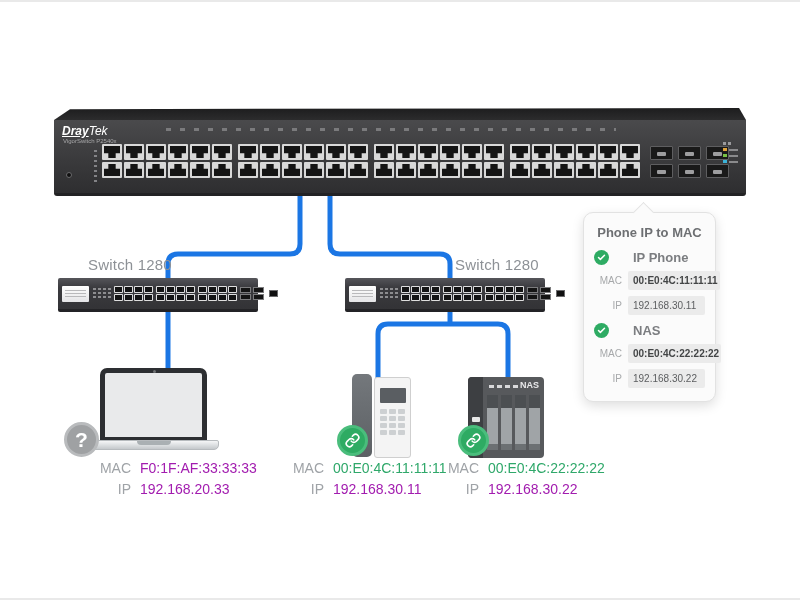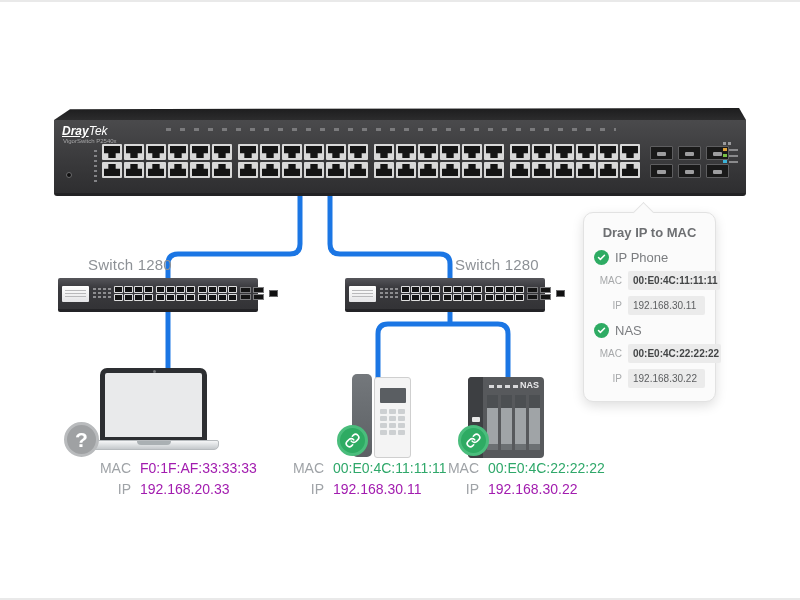--- a/index.html
+++ b/index.html
@@ -108,21 +108,21 @@
   .info-val { color:#a21caf; }
   .info-val.green { color:#2fa86a; }
 
   
   .panel { position:absolute; left:583px; top:212px; width:133px; height:190px; z-index:4;
     background:#fbfbfb; border:1px solid #e2e2e2; border-radius:10px;
     box-shadow:0 4px 12px rgba(0,0,0,.13); padding:10px; }
   .panel-tail { position:absolute; left:636px; top:205px; width:15px; height:15px; z-index:5;
     background:#fbfbfb; border-left:1px solid #e2e2e2; border-top:1px solid #e2e2e2; transform:rotate(45deg); }
   .p-title { text-align:center; font-size:13px; font-weight:bold; color:#6d6f72; margin:2px 0 10px; }
-  .p-sec { display:flex; align-items:center; gap:6px; font-size:13px; font-weight:normal; color:#7b7d80; margin:8px 0 4px; }
+  .p-sec { display:flex; align-items:center; gap:24px; font-size:13px; font-weight:bold; color:#7b7d80; margin:8px 0 4px; }
   .check { width:15px; height:15px; border-radius:50%; background:#2eab63; flex:none;
            display:flex; align-items:center; justify-content:center; }
   .p-row { display:grid; grid-template-columns:28px 1fr; align-items:center; column-gap:6px; margin:6px 0; }
   .p-lbl { text-align:right; font-size:10px; color:#a6a8aa; }
   .p-val { background:#ebebeb; border-radius:2px; font-size:10px; color:#5c5e60; padding:4px 2px 4px 5px; white-space:nowrap; }
   .p-val.mac { font-weight:bold; color:#434546; }
 </style>
 </head>
 <body>
 
@@ -399,21 +399,21 @@
       <span class="info-val green">00:E0:4C:22:22:22</span>
     </div>
     <div class="info-row">
       <span class="info-lbl">IP</span>
       <span class="info-val">192.168.30.22</span>
     </div>
   </div>
 
   <div class="panel-tail"></div>
   <div class="panel">
-    <div class="p-title">Dray IP to MAC</div>
+    <div class="p-title">Phone IP to MAC</div>
 
     <div class="p-sec">
       <span class="check">
         <svg width="9" height="9" viewBox="0 0 24 24" fill="none" stroke="#ffffff" stroke-width="4" stroke-linecap="round" stroke-linejoin="round">
             <polyline points="20 6 9 17 4 12"></polyline>
           </svg>
       </span>
       <span>IP Phone</span>
     </div>
     <div class="p-row">

